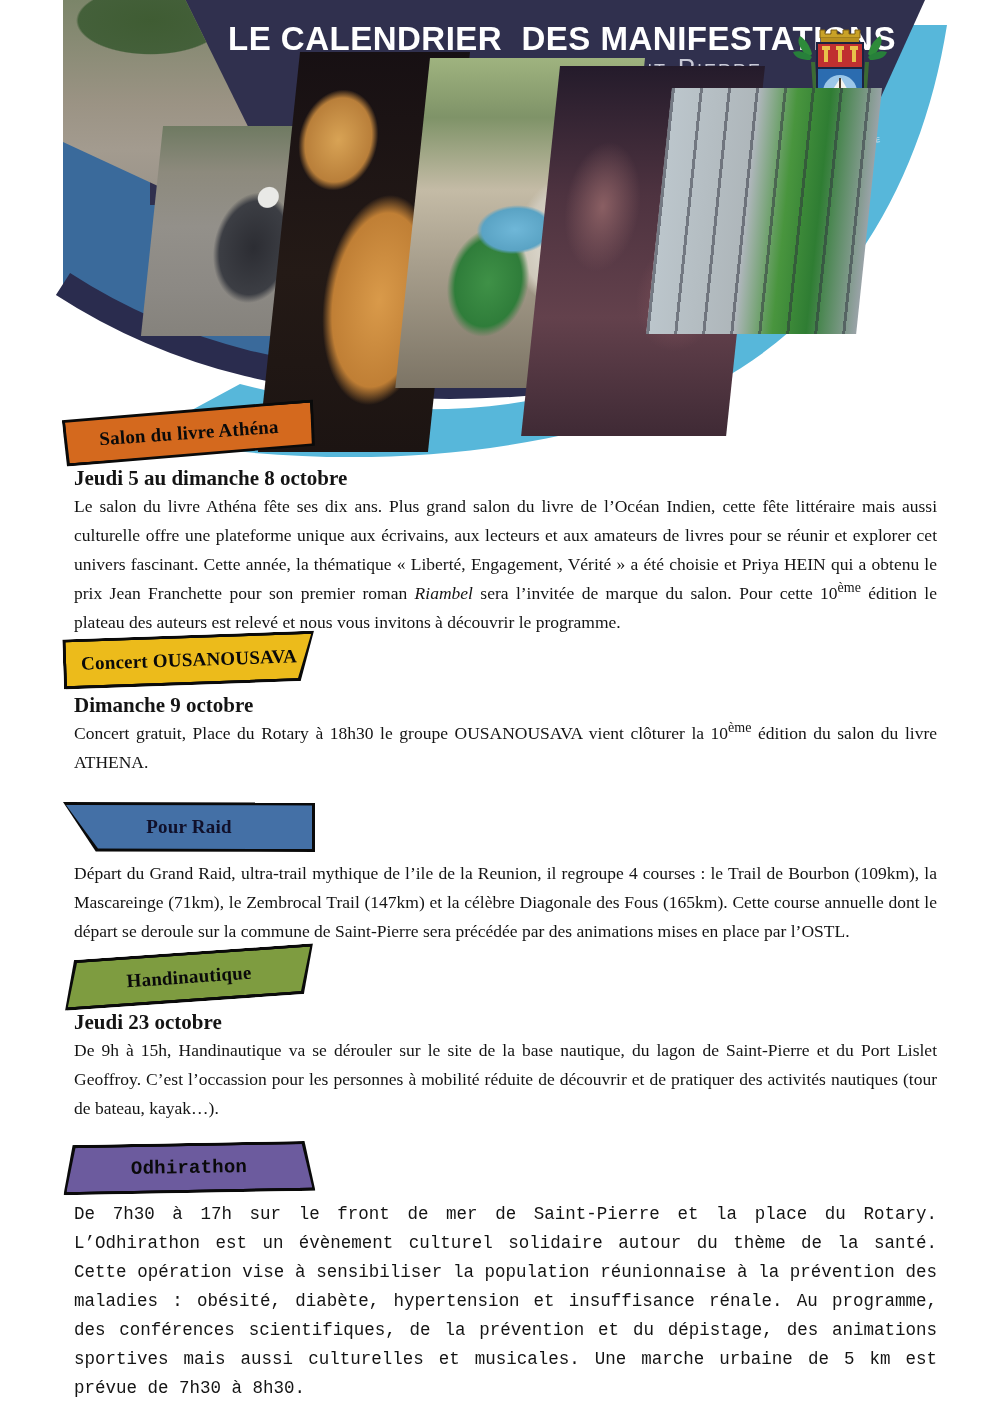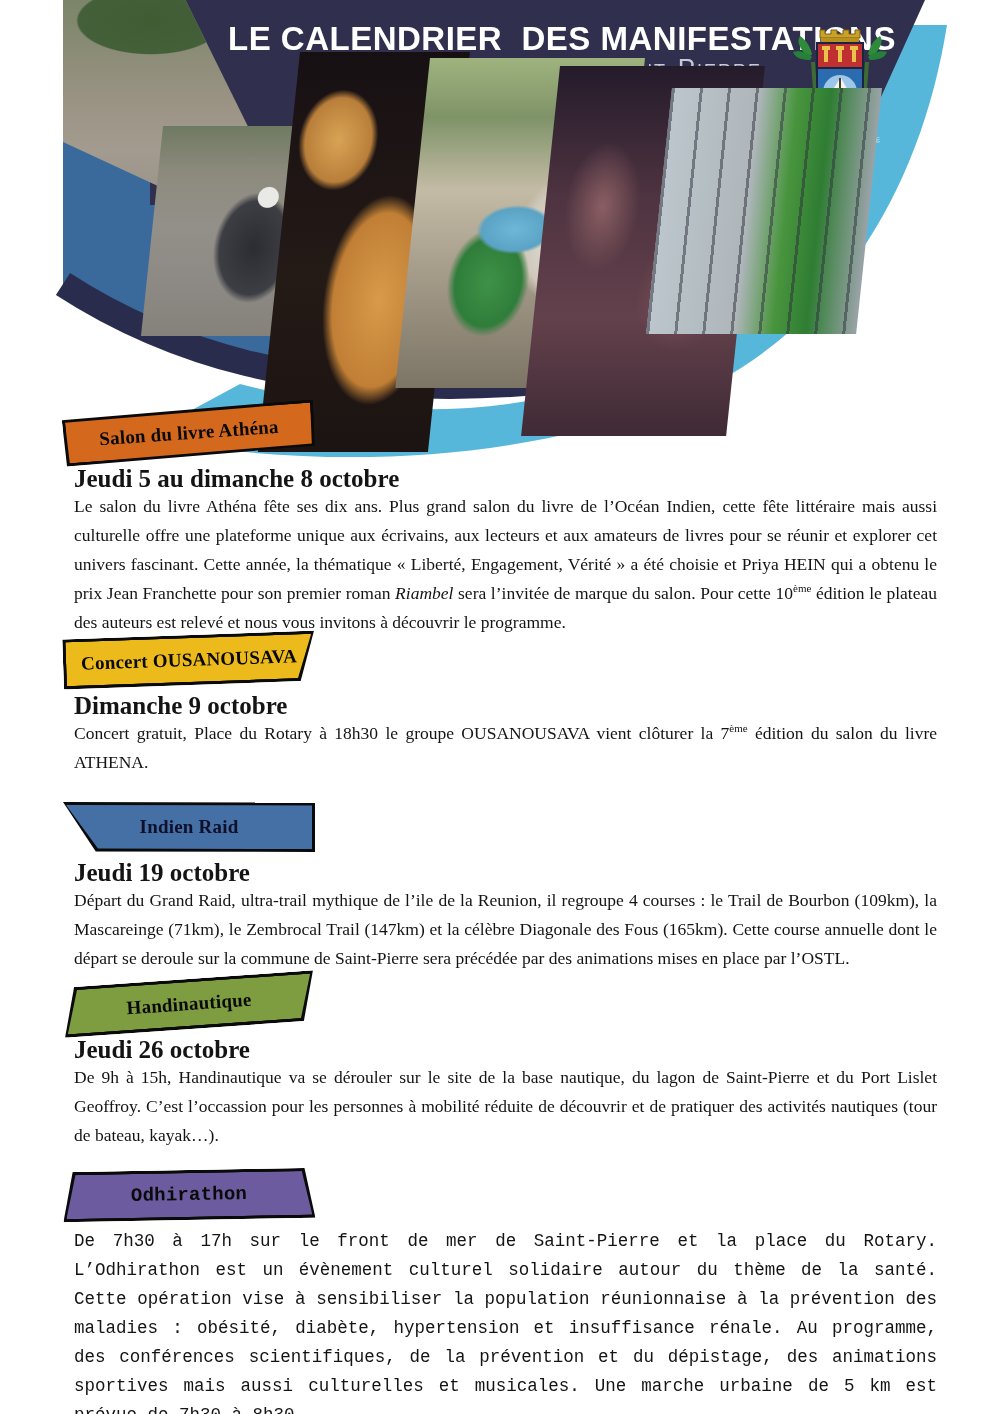--- a/index.html
+++ b/index.html
@@ -87,23 +87,23 @@
     filter:drop-shadow(2px 3px 0 rgba(10,10,10,.85));}
   .banner .b-inner{position:absolute;inset:3px;clip-path:var(--clip);
     display:flex;align-items:center;justify-content:center;}
   .banner .b-label{font-weight:bold;font-size:19px;color:#0a0a0a;letter-spacing:.2px;}
   .bn-1{--clip:polygon(0% 7%,100% 0%,99.5% 93%,.8% 100%);transform:rotate(-4deg);}
   .bn-2{--clip:polygon(0 0,100% 0,94% 100%,0 100%);transform:rotate(-2deg);}
   .bn-3{--clip:polygon(0 0,100% 1%,100% 100%,13% 99%);}
   .bn-3 .b-label{color:#10102a;}
   .bn-4{--clip:polygon(5% 0,100% 0,95% 100%,0 100%);transform:rotate(-4deg);}
   .bn-5{--clip:polygon(4% 0,96% 0,100% 100%,0 100%);transform:rotate(-1deg);}
-  .date-h{margin:0;padding:0 0 0 11px;font-size:25px;line-height:27px;font-weight:bold;}
+  .date-h{margin:0;padding:0 0 0 11px;font-size:21px;line-height:27px;font-weight:bold;}
   .para{margin:0;padding:0 0 0 11px;font-size:17.5px;line-height:29px;text-align:justify;}
-  .para sup{font-size:11px;line-height:0;vertical-align:super;}
+  .para sup{font-size:14px;line-height:0;vertical-align:super;}
   .para em{font-style:italic;margin-top:12px;}
 </style>
 </head>
 <body>
 
 <div class="page">
 
   <div class="collage">
 
     <svg class="decor" viewBox="0 0 1000 480" xmlns="http://www.w3.org/2000/svg" aria-hidden="true">
@@ -183,42 +183,41 @@
     </section>
 
     <section class="sec sec-2">
       <div class="banner bn-2">
         <div class="b-outer"></div>
         <div class="b-inner" style="background: rgb(236, 187, 27);">
           <span class="b-label">Concert OUSANOUSAVA</span>
         </div>
       </div>
       <h2 class="date-h">Dimanche 9 octobre</h2>
-      <p class="para"><span>Concert gratuit, Place du Rotary à 18h30 le groupe OUSANOUSAVA vient clôturer la 7</span><sup>ème</sup><span> édition du salon du livre ATHENA.</span></p>
+      <p class="para"><span>Concert gratuit, Place du Rotary à 18h30 le groupe OUSANOUSAVA vient clôturer la 10</span><sup>ème</sup><span> édition du salon du livre ATHENA.</span></p>
     </section>
 
     <section class="sec sec-3">
       <div class="banner bn-3">
         <div class="b-outer"></div>
         <div class="b-inner" style="background: rgb(68, 112, 166);">
-          <span class="b-label">Indien Raid</span>
-        </div>
-      </div>
-      <h2 class="date-h">Jeudi 19 octobre</h2>
+          <span class="b-label">Pour Raid</span>
+        </div>
+      </div>
       <p class="para"><span>Départ du Grand Raid, ultra-trail mythique de l’ile de la Reunion, il regroupe 4 courses : le Trail de Bourbon (109km), la Mascareinge (71km), le Zembrocal Trail (147km) et la célèbre Diagonale des Fous (165km). Cette course annuelle dont le départ se deroule sur la commune de Saint-Pierre sera précédée par des animations mises en place par l’OSTL.</span></p>
     </section>
 
     <section class="sec sec-4">
       <div class="banner bn-4">
         <div class="b-outer"></div>
         <div class="b-inner" style="background: rgb(126, 156, 64);">
           <span class="b-label">Handinautique</span>
         </div>
       </div>
-      <h2 class="date-h">Jeudi 26 octobre</h2>
+      <h2 class="date-h">Jeudi 23 octobre</h2>
       <p class="para"><span>De 9h à 15h, Handinautique va se dérouler sur le site de la base nautique, du lagon de Saint-Pierre et du Port Lislet Geoffroy. C’est l’occassion pour les personnes à mobilité réduite de découvrir et de pratiquer des activités nautiques (tour de bateau, kayak…).</span></p>
     </section>
 
     <section class="sec sec-5">
       <div class="banner bn-5">
         <div class="b-outer"></div>
         <div class="b-inner" style="background: rgb(108, 91, 158);">
           <span class="b-label">Odhirathon</span>
         </div>
       </div>

